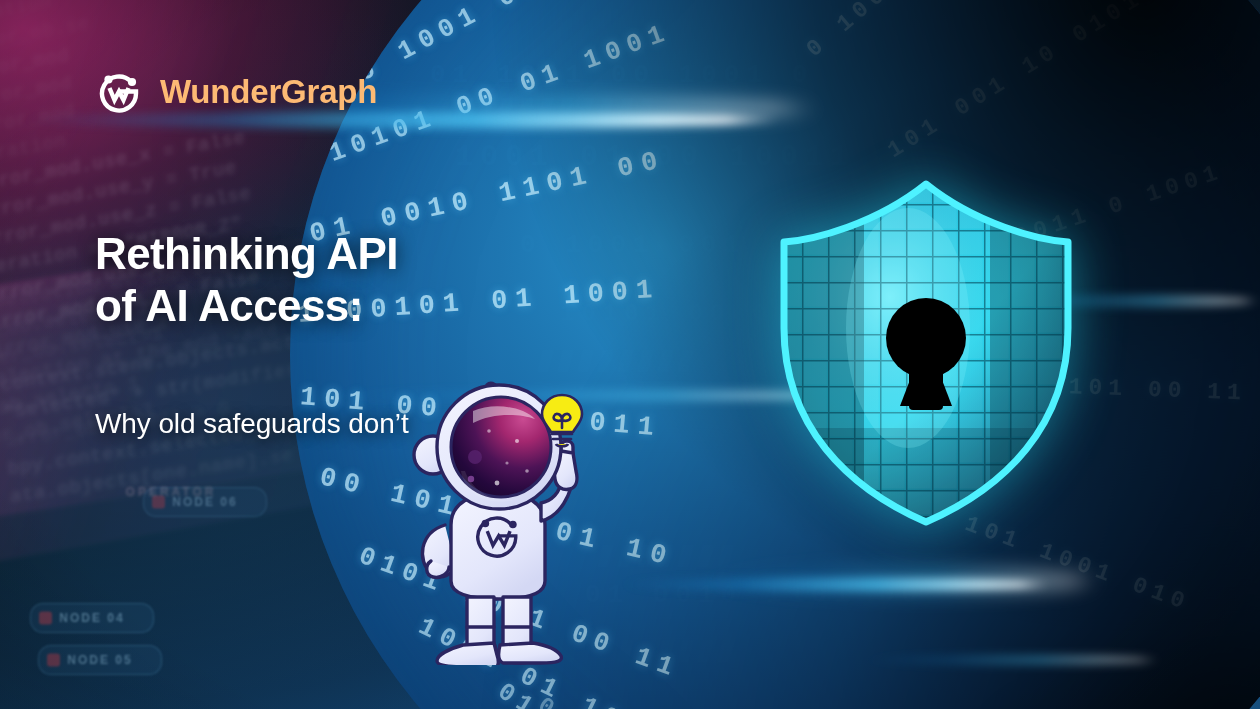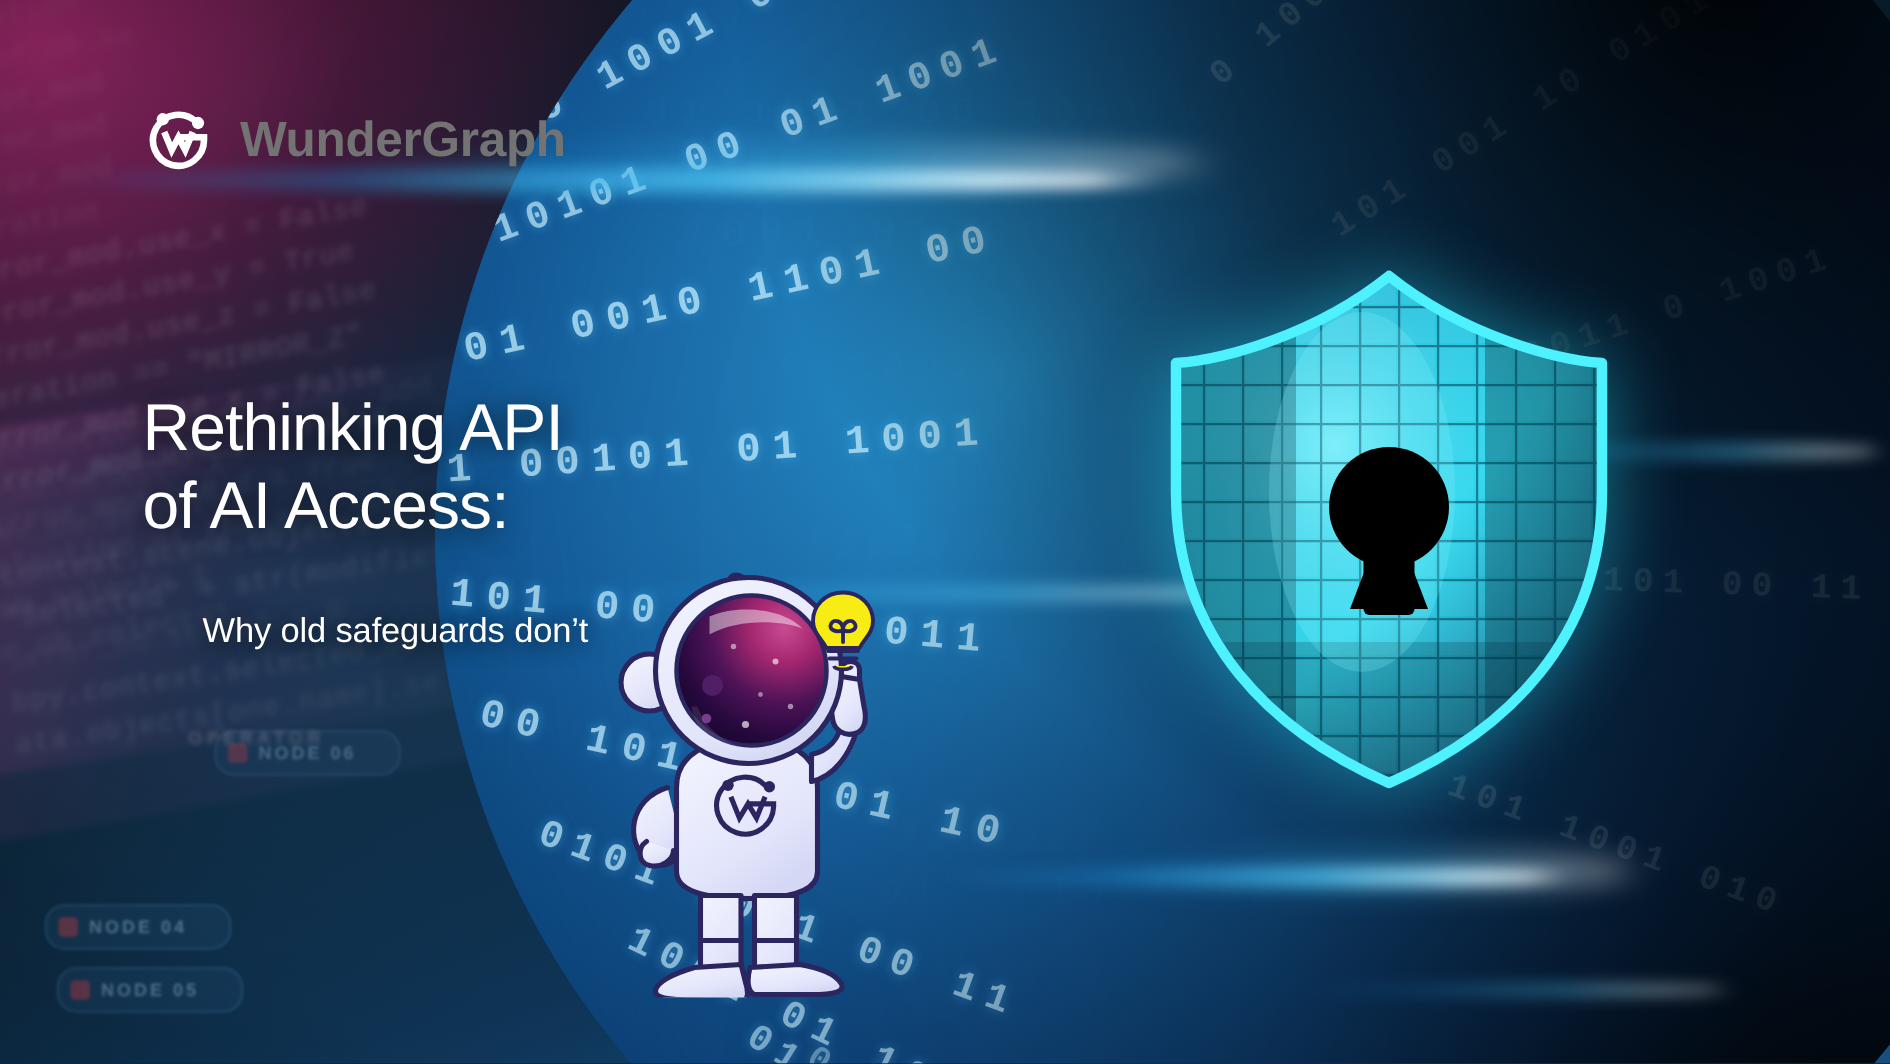--- a/index.html
+++ b/index.html
@@ -145,51 +145,49 @@
     filter:drop-shadow(0 0 26px rgba(40,230,255,0.45));
   }
 
   
   .logo-row {
     position:absolute; left:95px; top:66px;
     display:flex; align-items:center; gap:17px;
     z-index:40;
   }
   .logo-text {
-    color:#737373;
+    color:#fdba74;
     font-size:33px;
     font-weight:700;
     letter-spacing:-0.2px;
   }
 
   
   .headline {
     position:absolute; left:95px; top:228px;
     width:480px;
     color:#ffffff;
     font-size:44px;
-    font-weight:400;
+    font-weight:700;
     line-height:1.18;
     letter-spacing:-0.6px;
     text-shadow:0 2px 18px rgba(0,0,0,0.75);
     z-index:40;
-    margin-top:32px;
   }
   .headline span { display:block; }
   .subhead {
     position:absolute; left:95px; top:405px;
     width:330px;
     color:#ffffff;
-    font-size:23px;
+    font-size:28px;
     font-weight:400;
     line-height:1.34;
     letter-spacing:-0.1px;
     text-shadow:0 2px 14px rgba(0,0,0,0.8);
     z-index:40;
-    margin-left:40px;
   }
   .subhead span { display:block; }
 
   
   .astronaut {
     position:absolute; left:395px; top:375px;
     width:215px; height:290px;
     z-index:35;
   }
 

